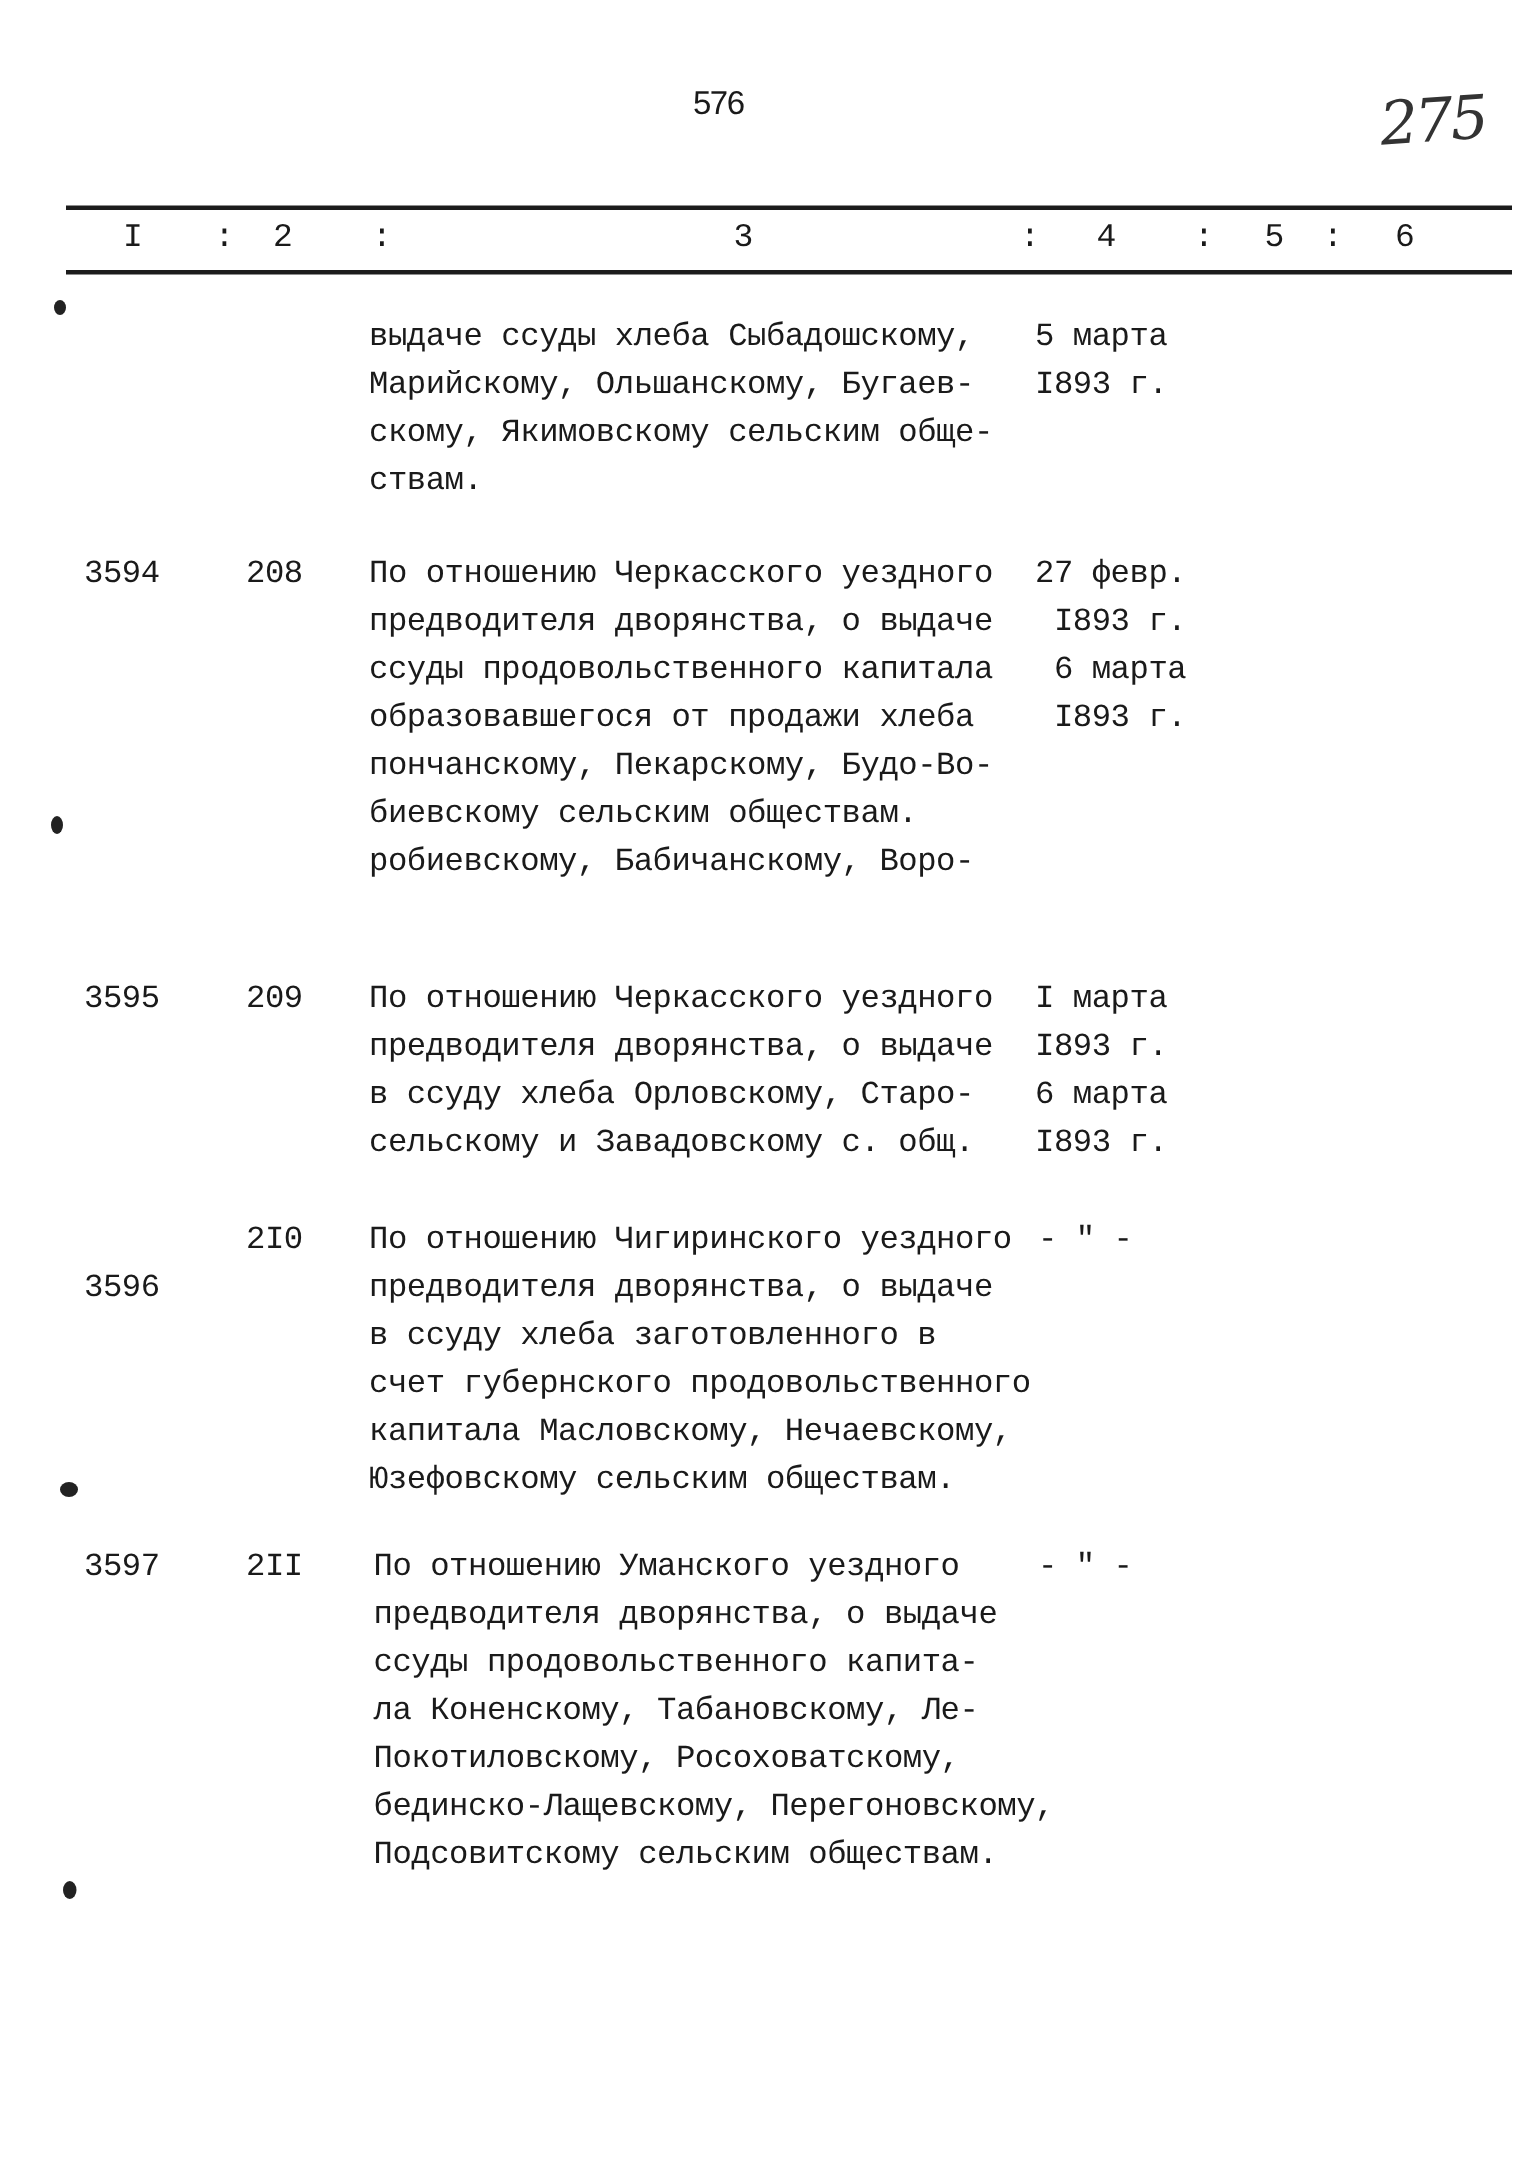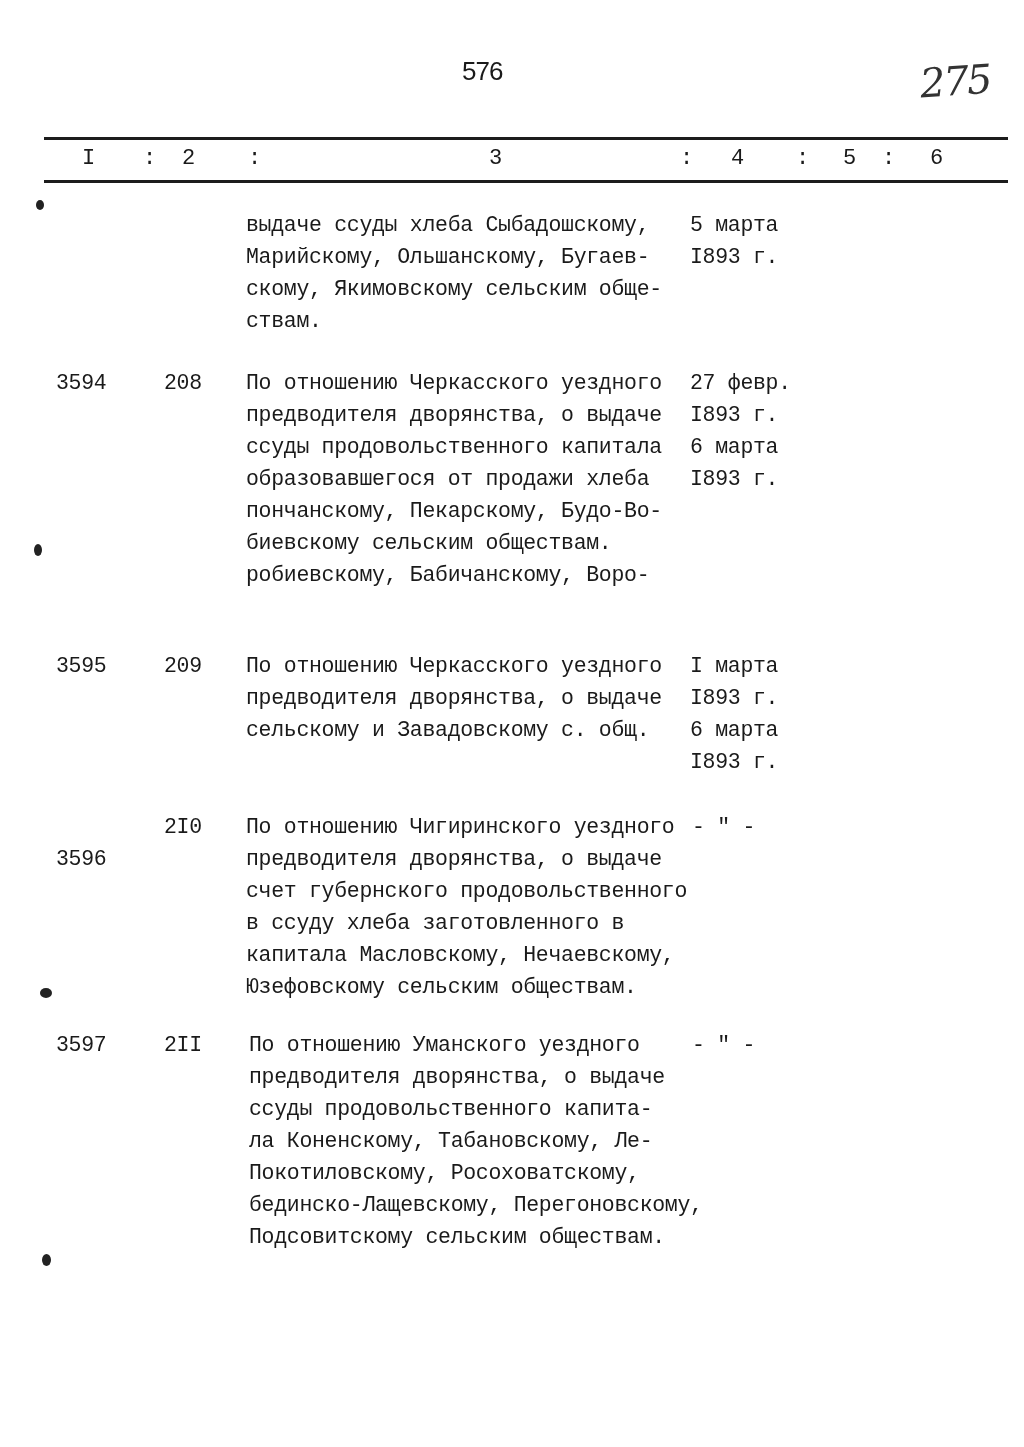--- a/index.html
+++ b/index.html
@@ -2,31 +2,31 @@
 <html><head>
 <meta charset="utf-8">
 <style>
   html, body { margin: 0; padding: 0; }
   body {
     width: 1024px; height: 1447px; background: #ffffff; position: relative; overflow: hidden;
     font-family: "Liberation Mono", "DejaVu Sans Mono", monospace;
     color: #1a1a1a;
   }
   .abs { position: absolute; white-space: pre; }
-  .page-number { left: 462px; top: 56px; font-size: 26px; font-family: "Liberation Sans Narrow", "Liberation Sans", sans-serif; letter-spacing: -1px; }
+  .page-number { left: 462px; top: 56px; font-size: 22px; font-family: "Liberation Sans Narrow", "Liberation Sans", sans-serif; letter-spacing: -1px; }
   .handwritten { left: 920px; top: 58px; font-size: 40px; font-style: italic; font-family: "DejaVu Serif", serif; color: #333; transform: rotate(-4deg); letter-spacing: -2px; }
   .rule { position: absolute; left: 44px; width: 964px; height: 3px; background: #1c1c1c; }
   .rule.top { top: 137px; }
   .rule.bottom { top: 180px; }
   .hdr { top: 146px; font-size: 22px; }
   .cell { font-size: 21.5px; line-height: 32px; letter-spacing: -0.3px; }
   .c1 { left: 56px; }
   .c2 { left: 164px; }
   .c3 { left: 246px; }
-  .c4 { left: 690px; }
+  .c4 { left: 690px; text-align: right; }
   .dot { position: absolute; background: #222; border-radius: 50%; }
 </style>
 </head>
 <body>
 
 <div class="abs page-number">576</div>
 <div class="abs handwritten">275</div>
 
 <div class="rule top"></div>
 <div class="rule bottom"></div>
@@ -53,28 +53,28 @@
 <div>
   <div class="abs cell c1" style="top:367px">3594</div>
   <div class="abs cell c2" style="top:367px">208</div>
   <div class="abs cell c3" style="top:367px"><div>По отношению Черкасского уездного</div><div>предводителя дворянства, о выдаче</div><div>ссуды продовольственного капитала</div><div>образовавшегося от продажи хлеба</div><div>пончанскому, Пекарскому, Будо-Во-</div><div>биевскому сельским обществам.</div><div>робиевскому, Бабичанскому, Воро-</div></div>
   <div class="abs cell c4" style="top:367px"><div>27 февр.</div><div>I893 г.</div><div>6 марта</div><div>I893 г.</div></div>
 </div>
 
 <div>
   <div class="abs cell c1" style="top:650px">3595</div>
   <div class="abs cell c2" style="top:650px">209</div>
-  <div class="abs cell c3" style="top:650px"><div>По отношению Черкасского уездного</div><div>предводителя дворянства, о выдаче</div><div>сельскому и Завадовскому с. общ.</div></div>
+  <div class="abs cell c3" style="top:650px"><div>По отношению Черкасского уездного</div><div>предводителя дворянства, о выдаче</div><div>в ссуду хлеба Орловскому, Старо-</div><div>сельскому и Завадовскому с. общ.</div></div>
   <div class="abs cell c4" style="top:650px"><div>I марта</div><div>I893 г.</div><div>6 марта</div><div>I893 г.</div></div>
 </div>
 
 <div>
   <div class="abs cell c1" style="top:843px">3596</div>
   <div class="abs cell c2" style="top:811px">2I0</div>
-  <div class="abs cell c3" style="top:811px"><div>По отношению Чигиринского уездного</div><div>предводителя дворянства, о выдаче</div><div>счет губернского продовольственного</div><div>в ссуду хлеба заготовленного в</div><div>капитала Масловскому, Нечаевскому,</div><div>Юзефовскому сельским обществам.</div></div>
+  <div class="abs cell c3" style="top:811px"><div>По отношению Чигиринского уездного</div><div>предводителя дворянства, о выдаче</div><div>в ссуду хлеба заготовленного в</div><div>счет губернского продовольственного</div><div>капитала Масловскому, Нечаевскому,</div><div>Юзефовскому сельским обществам.</div></div>
   <div class="abs cell" style="top:811px; left:692px">- " -</div>
 </div>
 
 <div>
   <div class="abs cell c1" style="top:1029px">3597</div>
   <div class="abs cell c2" style="top:1029px">2II</div>
   <div class="abs cell c3" style="top:1029px; left:249px"><div>По отношению Уманского уездного</div><div>предводителя дворянства, о выдаче</div><div>ссуды продовольственного капита-</div><div>ла Коненскому, Табановскому, Ле-</div><div>Покотиловскому, Росоховатскому,</div><div>бединско-Лащевскому, Перегоновскому,</div><div>Подсовитскому сельским обществам.</div></div>
   <div class="abs cell" style="top:1029px; left:692px">- " -</div>
 </div>
 

